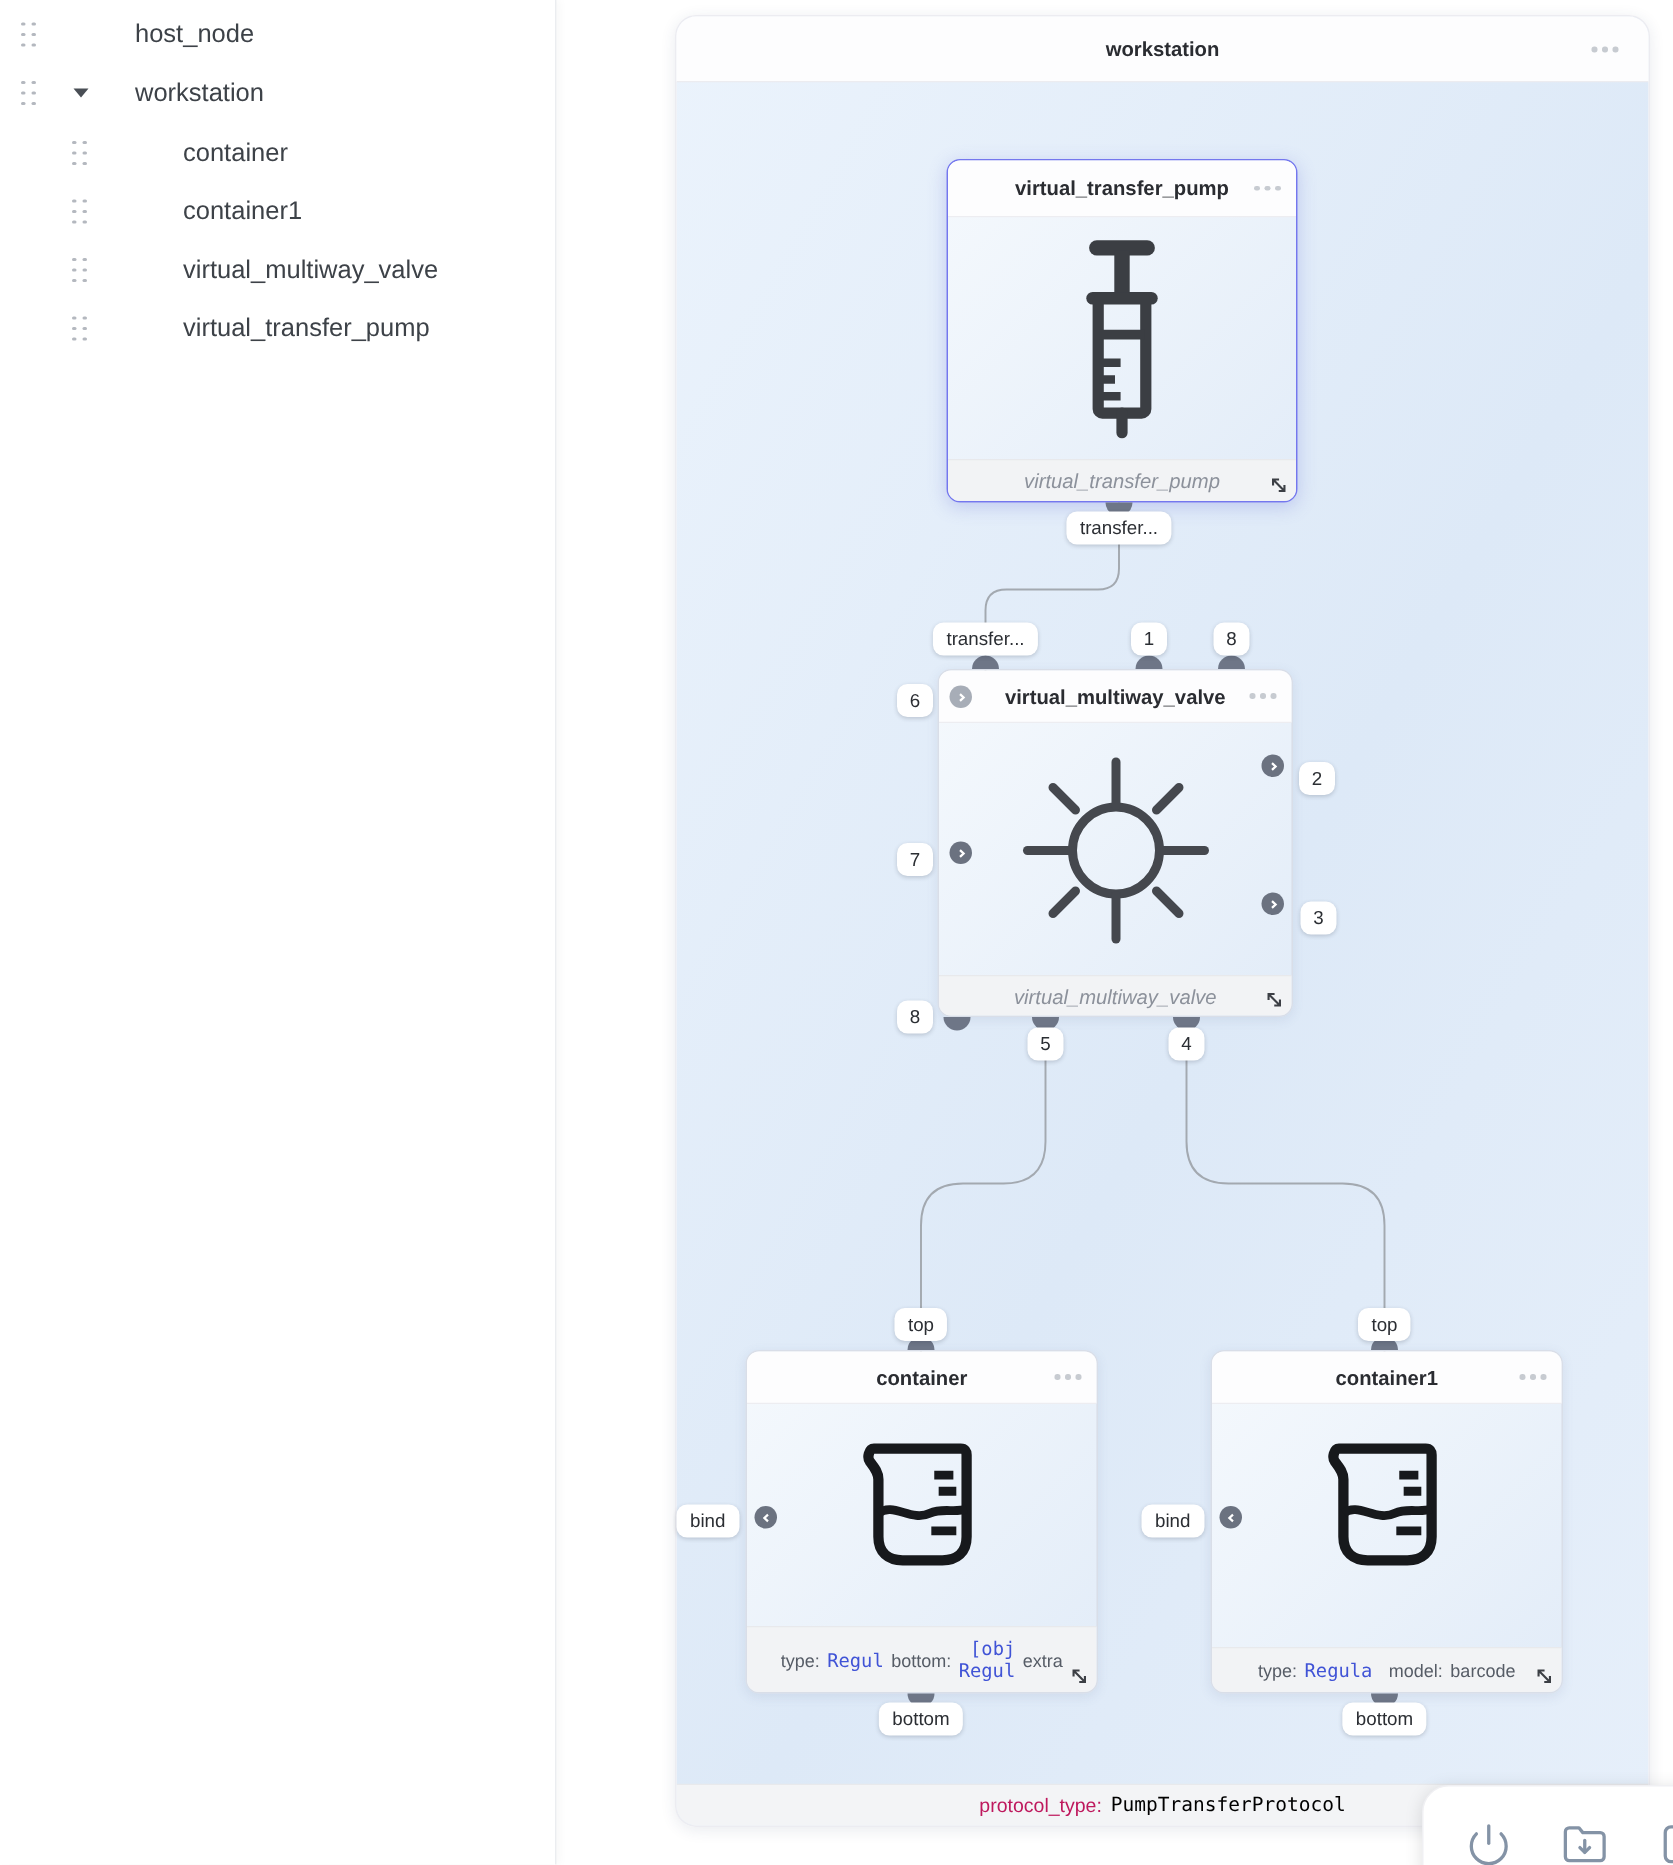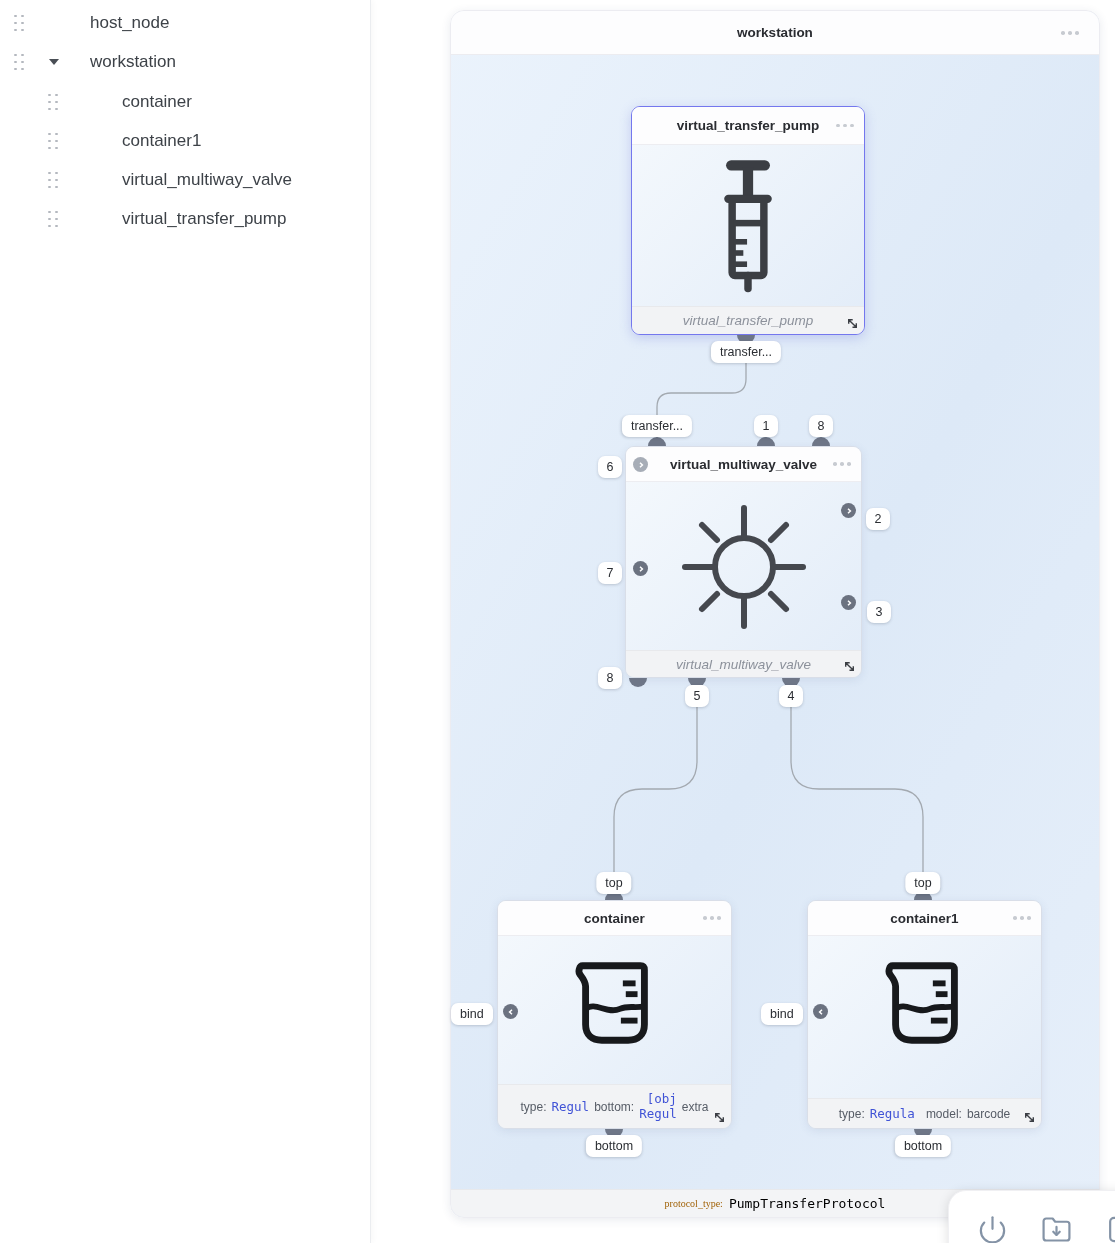--- a/index.html
+++ b/index.html
@@ -21,21 +21,21 @@
     border-radius:14px; border:1px solid #ececf1;
     background:linear-gradient(120deg,#ebf3fc 0%, #dde9f7 55%, #e6effa 100%);
     box-shadow:0 2px 10px rgba(40,60,100,.10); }
   .panel-header { position:absolute; left:0; right:0; top:0; height:44px; z-index:40;
     background:#fdfdfe; border-bottom:1px solid #ececf0; border-radius:13px 13px 0 0;
     display:flex; align-items:center; justify-content:center; }
   .panel-title { font-size:13.5px; font-weight:700; color:#2a2c31; }
   .panel-footer { position:absolute; left:0; right:0; bottom:0; height:28px; z-index:40;
     background:#f3f4f6; border-top:1px solid #e8e9ec; border-radius:0 0 13px 13px;
     display:flex; align-items:center; justify-content:center; gap:6px; }
-  .pf-label { font-size:10px; color:#a16207;font-family:Liberation Serif, serif; }
+  .pf-label { font-size:13px; color:#be185d; }
   .mono-blue { font-family:"DejaVu Sans Mono", monospace; color:#000000; font-size:12.5px; }
   .menu-dots { display:flex; gap:3.5px; cursor:pointer; }
   .menu-dots i { width:3.6px; height:3.6px; border-radius:50%; background:#c7cbd1; }
   .panel-header .menu-dots { position:absolute; right:20px; top:20px; }
 
   
   .edges { position:absolute; left:0; top:0; z-index:5; pointer-events:none; }
   .edges path { stroke:#a3a9b0; stroke-width:1.3; fill:none; }
 
   

